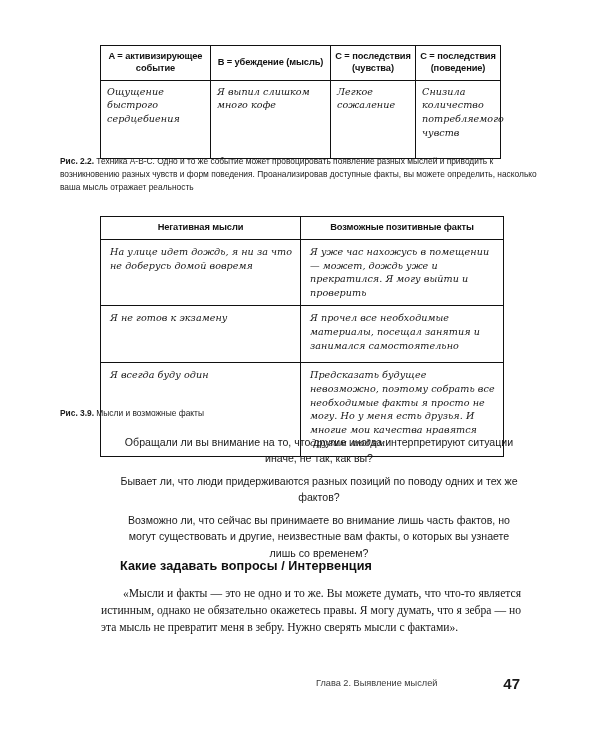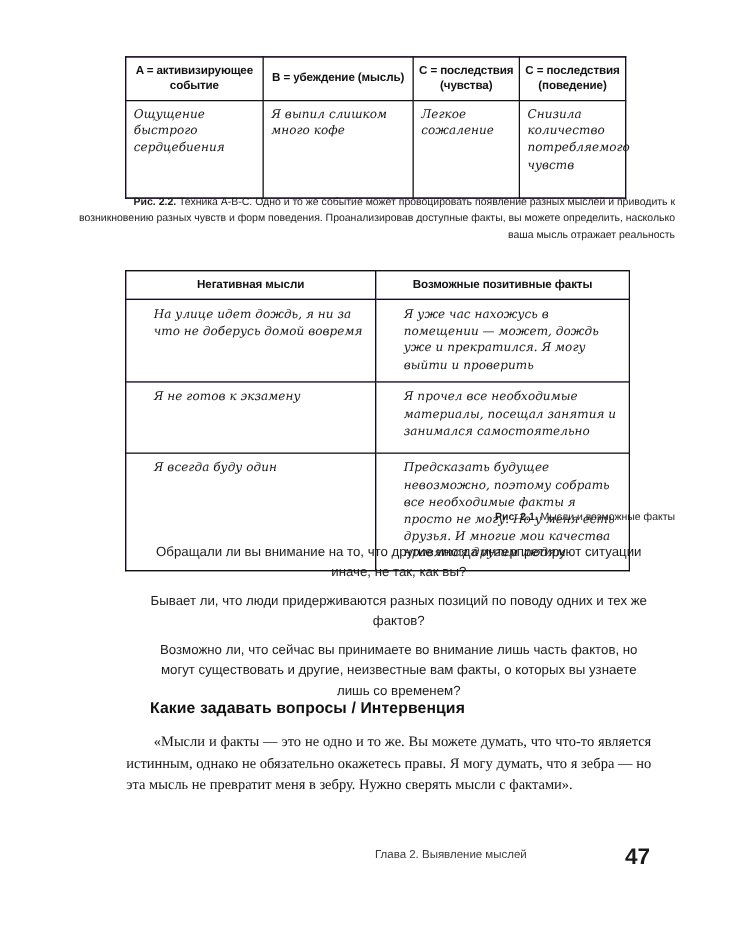--- a/index.html
+++ b/index.html
@@ -22,21 +22,21 @@
     width: 600px;
     height: 750px;
     box-sizing: border-box;
   }
 
   
   .fig-table {
     position: absolute;
     border-collapse: collapse;
     table-layout: fixed;
-    background: #4c1d95;
+    background: #0f172a;
   }
   .fig-table td, .fig-table th {
     border: 1.4px solid #111;
     vertical-align: top;
     padding: 4px 6px 5px 6px;
     background: #fff;
   }
   .fig-table th {
     text-align: center;
     vertical-align: middle;
@@ -71,32 +71,32 @@
 
   
   #table-thoughts {
     left: 100px;
     top: 216px;
     width: 403px;
   }
   #table-thoughts col.c1 { width: 200px; }
   #table-thoughts col.c2 { width: 203px; }
   #table-thoughts th { font-size: 9.3px; }
-  #table-thoughts td { padding: 5px 7px 6px 22px; }
+  #table-thoughts td { padding: 5px 7px 6px 9px; }
   #table-thoughts .r1 td { height: 50px; }
   #table-thoughts .r2 td { height: 45px; }
   #table-thoughts .r3 td { height: 62px; }
 
   
   .caption {
     position: absolute;
     font-family: "Liberation Sans", sans-serif;
     font-size: 8.4px;
     line-height: 1.52;
-    text-align: right;
+    text-align: left;
     color: #1b1b1b;
   }
   .caption b { font-weight: bold; }
   #caption-22 {
     left: 60px;
     top: 155px;
     width: 480px;
   }
   #caption-23 {
     left: 60px;
@@ -153,34 +153,34 @@
   
   #footer {
     position: absolute;
     left: 100px;
     top: 678px;
     width: 420px;
     height: 18px;
   }
   .footer-chapter {
     position: absolute;
-    left: 200px;
+    left: 216px;
     top: 0;
     font-family: "Liberation Sans", sans-serif;
     font-size: 9.2px;
     color: #3a3a3a;
     white-space: nowrap;
   }
   .footer-page {
     position: absolute;
     right: 0;
     top: -3px;
     font-family: "Liberation Sans", sans-serif;
     font-weight: bold;
-    font-size: 18px;
+    font-size: 15px;
     color: #1a1a1a;
   }
 </style>
 </head>
 <body>
 
 <div class="page">
 
   <table class="fig-table" id="table-abc">
     <colgroup>
@@ -233,21 +233,21 @@
         <td class="hand">Я прочел все необходимые материалы, посещал занятия и занимался самостоятельно</td>
       </tr>
       <tr class="r3">
         <td class="hand">Я всегда буду один</td>
         <td class="hand">Предсказать будущее невозможно, поэтому собрать все необходимые факты я просто не могу. Но у меня есть друзья. И многие мои качества нравятся другим людям</td>
       </tr>
     </tbody>
   </table>
 
   <div class="caption" id="caption-23">
-    <b>Рис. 2.1.</b>
+    <b>Рис. 3.9.</b>
     <span>Мысли и возможные факты</span>
   </div>
 
   <div class="body-block" id="questions-block">
     <p class="para-sans">Обращали ли вы внимание на то, что другие иногда интерпретируют ситуации иначе, не так, как вы?</p>
     <p class="para-sans">Бывает ли, что люди придерживаются разных позиций по поводу одних и тех же фактов?</p>
     <p class="para-sans">Возможно ли, что сейчас вы принимаете во внимание лишь часть фактов, но могут существовать и другие, неизвестные вам факты, о которых вы узнаете лишь со временем?</p>
   </div>
 
   <div class="section-heading">Какие задавать вопросы / Интервенция</div>

